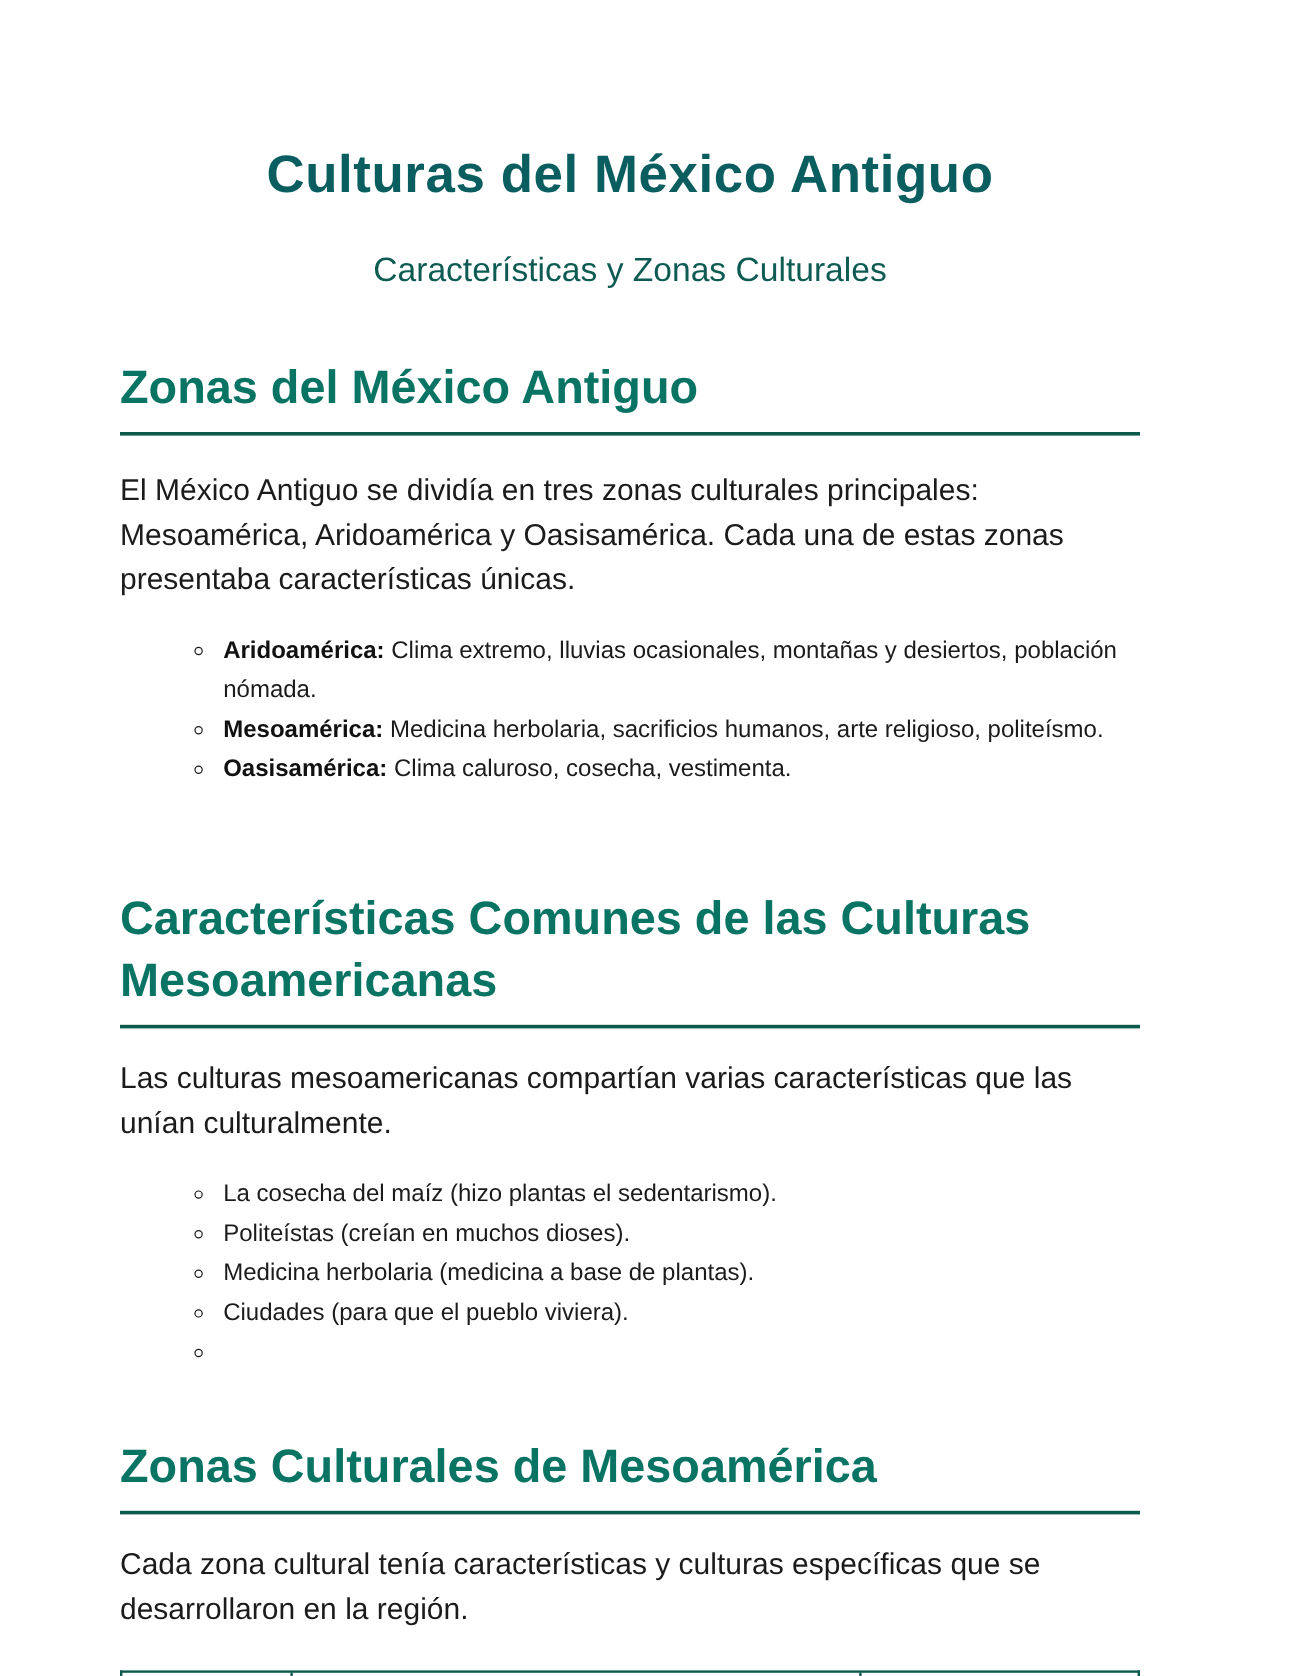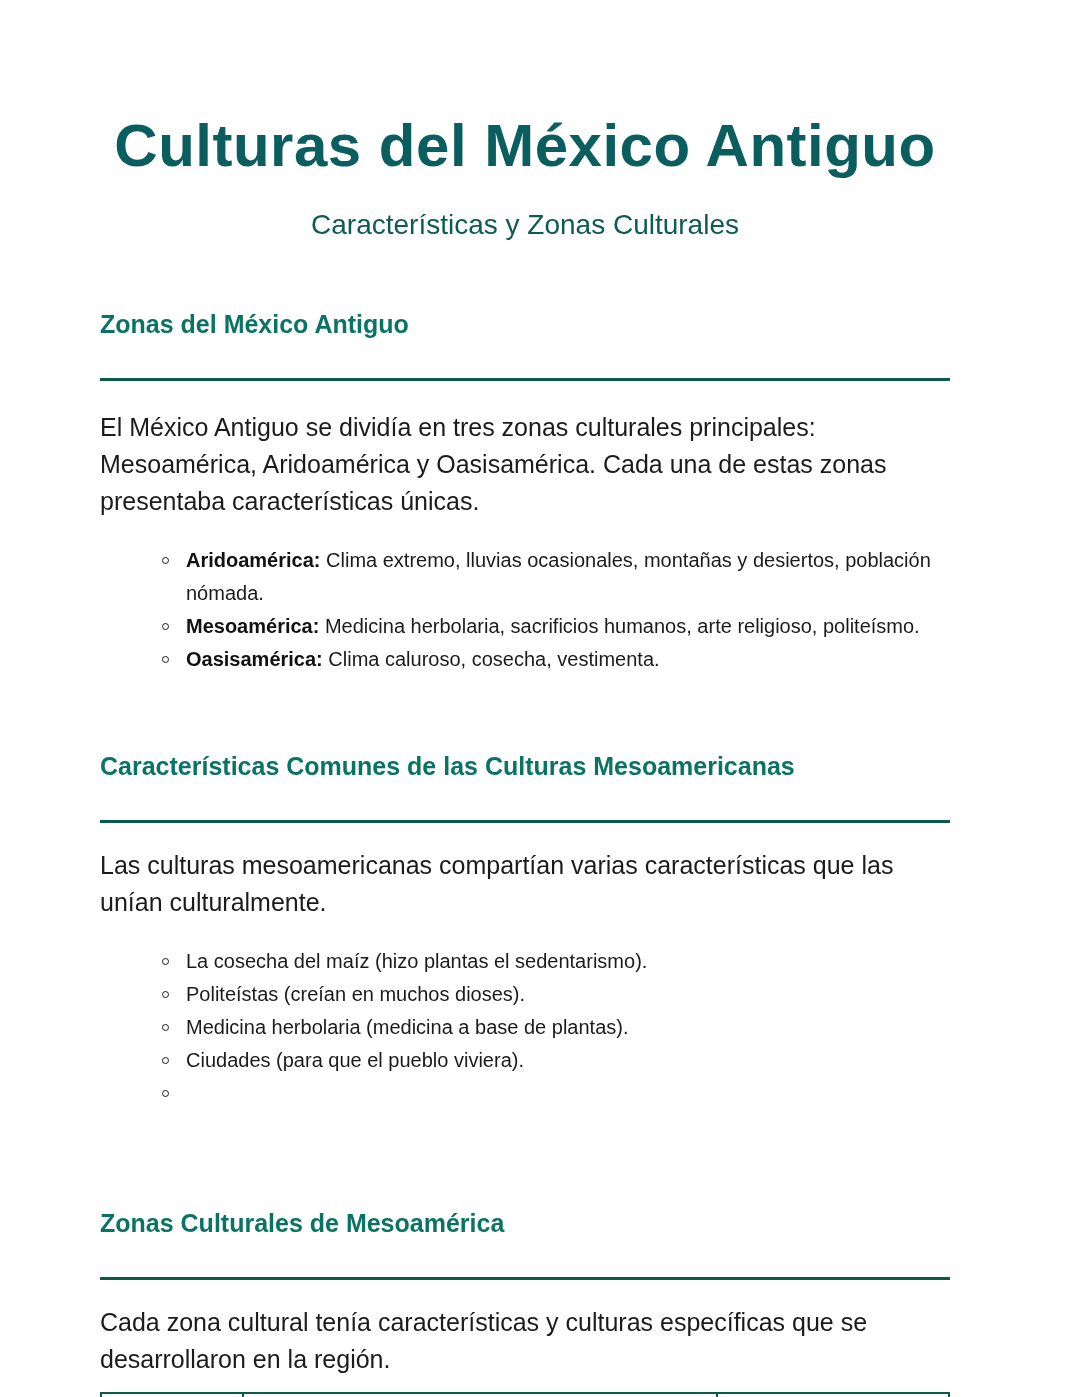--- a/index.html
+++ b/index.html
@@ -8,32 +8,32 @@
       height: 1397px;
       overflow: hidden;
       font-family: "Liberation Sans", "DejaVu Sans", sans-serif;
       color: #1b1b1b;
       position: relative;
     }
     .page { position: absolute; left: 100px; top: 0; width: 850px; }
     .doc-title {
       position: absolute; left: 0; top: 110px; width: 850px;
       text-align: center; margin: 0;
-      font-size: 60px; font-weight: 700; color: #0b5e5f;
+      font-size: 44px; font-weight: 700; color: #0b5e5f;
       letter-spacing: 0.5px; line-height: 72px;
     }
     .doc-subtitle {
       position: absolute; left: 0; top: 209px; width: 850px;
       text-align: center; margin: 0;
       font-size: 28px; font-weight: 400; color: #0d5b52; line-height: 32px;
     }
     .section { position: absolute; left: 0; width: 850px; }
     .section h2 {
-      margin: 0; font-size: 25px; font-weight: 700; color: #0a7464;
-      line-height: 52px; padding-bottom: 28px;
+      margin: 0; font-size: 39px; font-weight: 700; color: #0a7464;
+      line-height: 52px; padding-bottom: 10px;
       border-bottom: 3px solid #0b5a4c;
     }
     .section p {
       margin: 0; font-size: 25px; line-height: 37px; color: #1b1b1b;
     }
     .section ul {
       margin: 0; padding-left: 86px; list-style: none;
     }
     .section li {
       font-size: 20px; line-height: 33px; color: #1b1b1b; position: relative;

